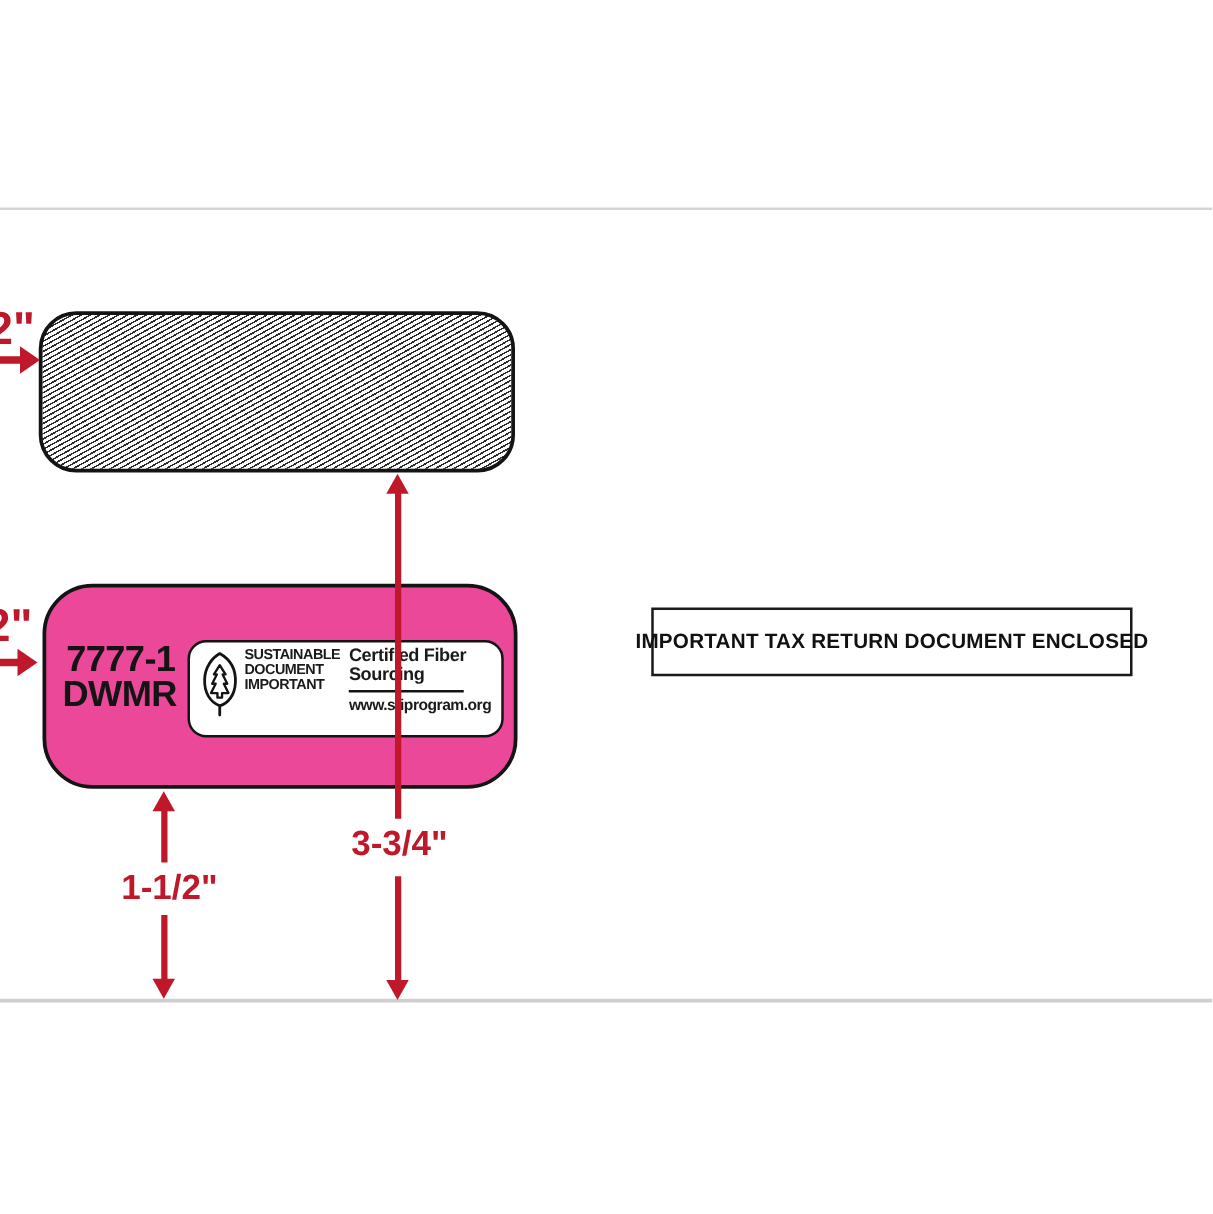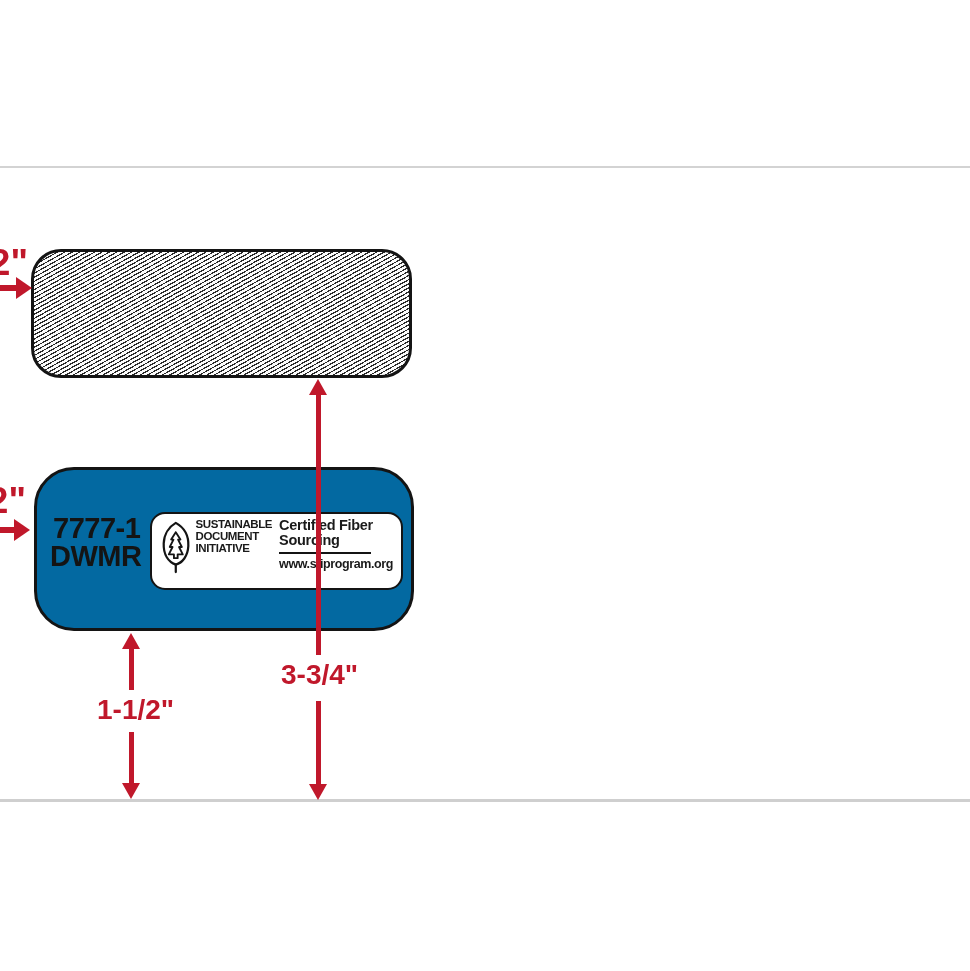--- a/index.html
+++ b/index.html
@@ -9,21 +9,21 @@
     background:#ffffff;
     overflow:hidden;
     font-family:"Liberation Sans", sans-serif;
   }
   
   .rule{position:absolute;left:0;width:970px;background:#d3d3d3;}
   #rule-top{top:166px;height:2px;}
   #rule-bottom{top:799px;height:3px;background:#cfcfcf;}
 
   
-  .window{position:absolute;box-sizing:border-box;border:3px solid #141414;background:#0369a1;}
+  .window{position:absolute;box-sizing:border-box;border:3px solid #141414;background:#ec4899;}
   #top-window{
     left:31px;top:249px;width:381px;height:129px;border-radius:30px;
     background:repeating-linear-gradient(151deg,
       rgba(25,25,25,0.92) 0px, rgba(25,25,25,0.92) 1.2px,
       #fdfdfd 1.2px, #fdfdfd 3.6px);
   }
   #bottom-window{
     left:34px;top:467px;width:380px;height:164px;border-radius:40px;
   }
   .code{position:absolute;font-weight:bold;color:#141414;font-size:29px;letter-spacing:-0.5px;line-height:1;}
@@ -82,21 +82,21 @@
       <svg width="34" height="58" viewBox="0 0 34 58">
         <g fill="none" stroke="#141414" stroke-width="2.4" stroke-linecap="round" stroke-linejoin="round">
           <path d="M17,3 C26,8 31,17 30.5,28 C30,39 24,46 17,48 C9,45 3.5,37 4,25 C4.4,15 10,7 17,3 Z"></path>
           <path d="M17,13 L12,21 L14.5,21 L10.5,29 L13.5,29 L9.5,37 L15,37 L15,41 L19,41 L19,37 L24.5,37 L20.5,29 L23.5,29 L19.5,21 L22,21 Z" stroke-width="2"></path>
           <path d="M17,48 L17,56"></path>
         </g>
       </svg>
       <div id="sfi-org">
         <div>SUSTAINABLE</div>
         <div>DOCUMENT</div>
-        <div>INITIATIVE</div>
+        <div>IMPORTANT</div>
       </div>
       <div id="sfi-right">
         <div class="sfi-cert">Certified Fiber</div>
         <div class="sfi-cert">Sourcing</div>
         <div id="sfi-rule"></div>
         <div id="sfi-url">www.sfiprogram.org</div>
       </div>
     </div>
   </div>
 
@@ -111,14 +111,17 @@
   <div class="dim-label" style="left:281px;top:661px;">3-3/4"</div>
   <div class="shaft-v" style="left:315.5px;top:701px;height:85px;"></div>
   <div class="head-down" style="left:309px;top:784px;"></div>
 
   <div class="head-up" style="left:122px;top:633px;"></div>
   <div class="shaft-v" style="left:128.5px;top:647px;height:43px;"></div>
   <div class="dim-label" style="left:97px;top:696px;">1-1/2"</div>
   <div class="shaft-v" style="left:128.5px;top:732px;height:52px;"></div>
   <div class="head-down" style="left:122px;top:783px;"></div>
 
+  <div id="notice-box">
+    <span id="notice-text">IMPORTANT TAX RETURN DOCUMENT ENCLOSED</span>
+  </div>
 
 </div>
 
 </body></html>

